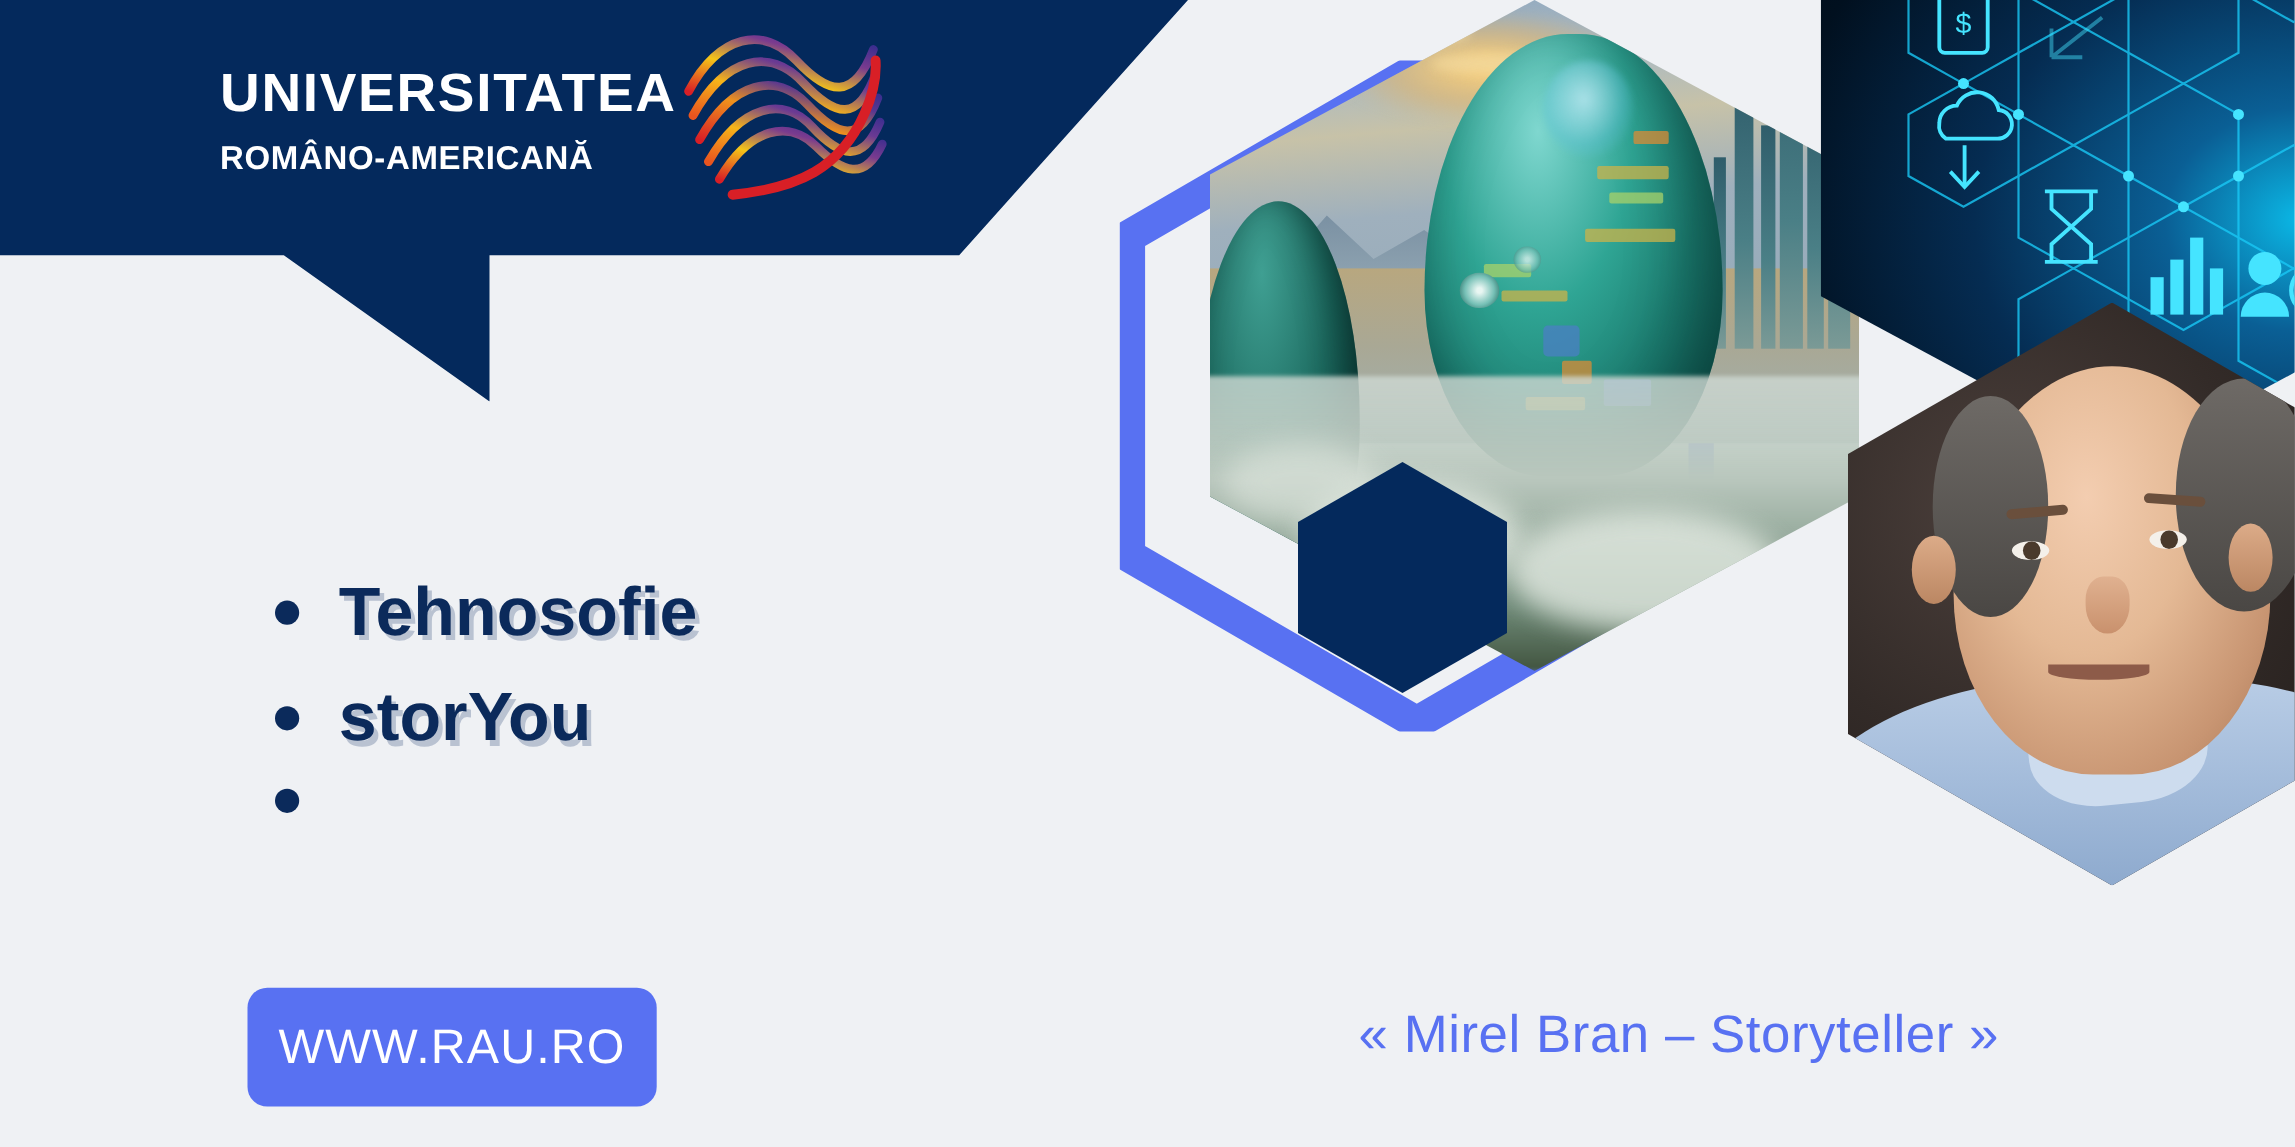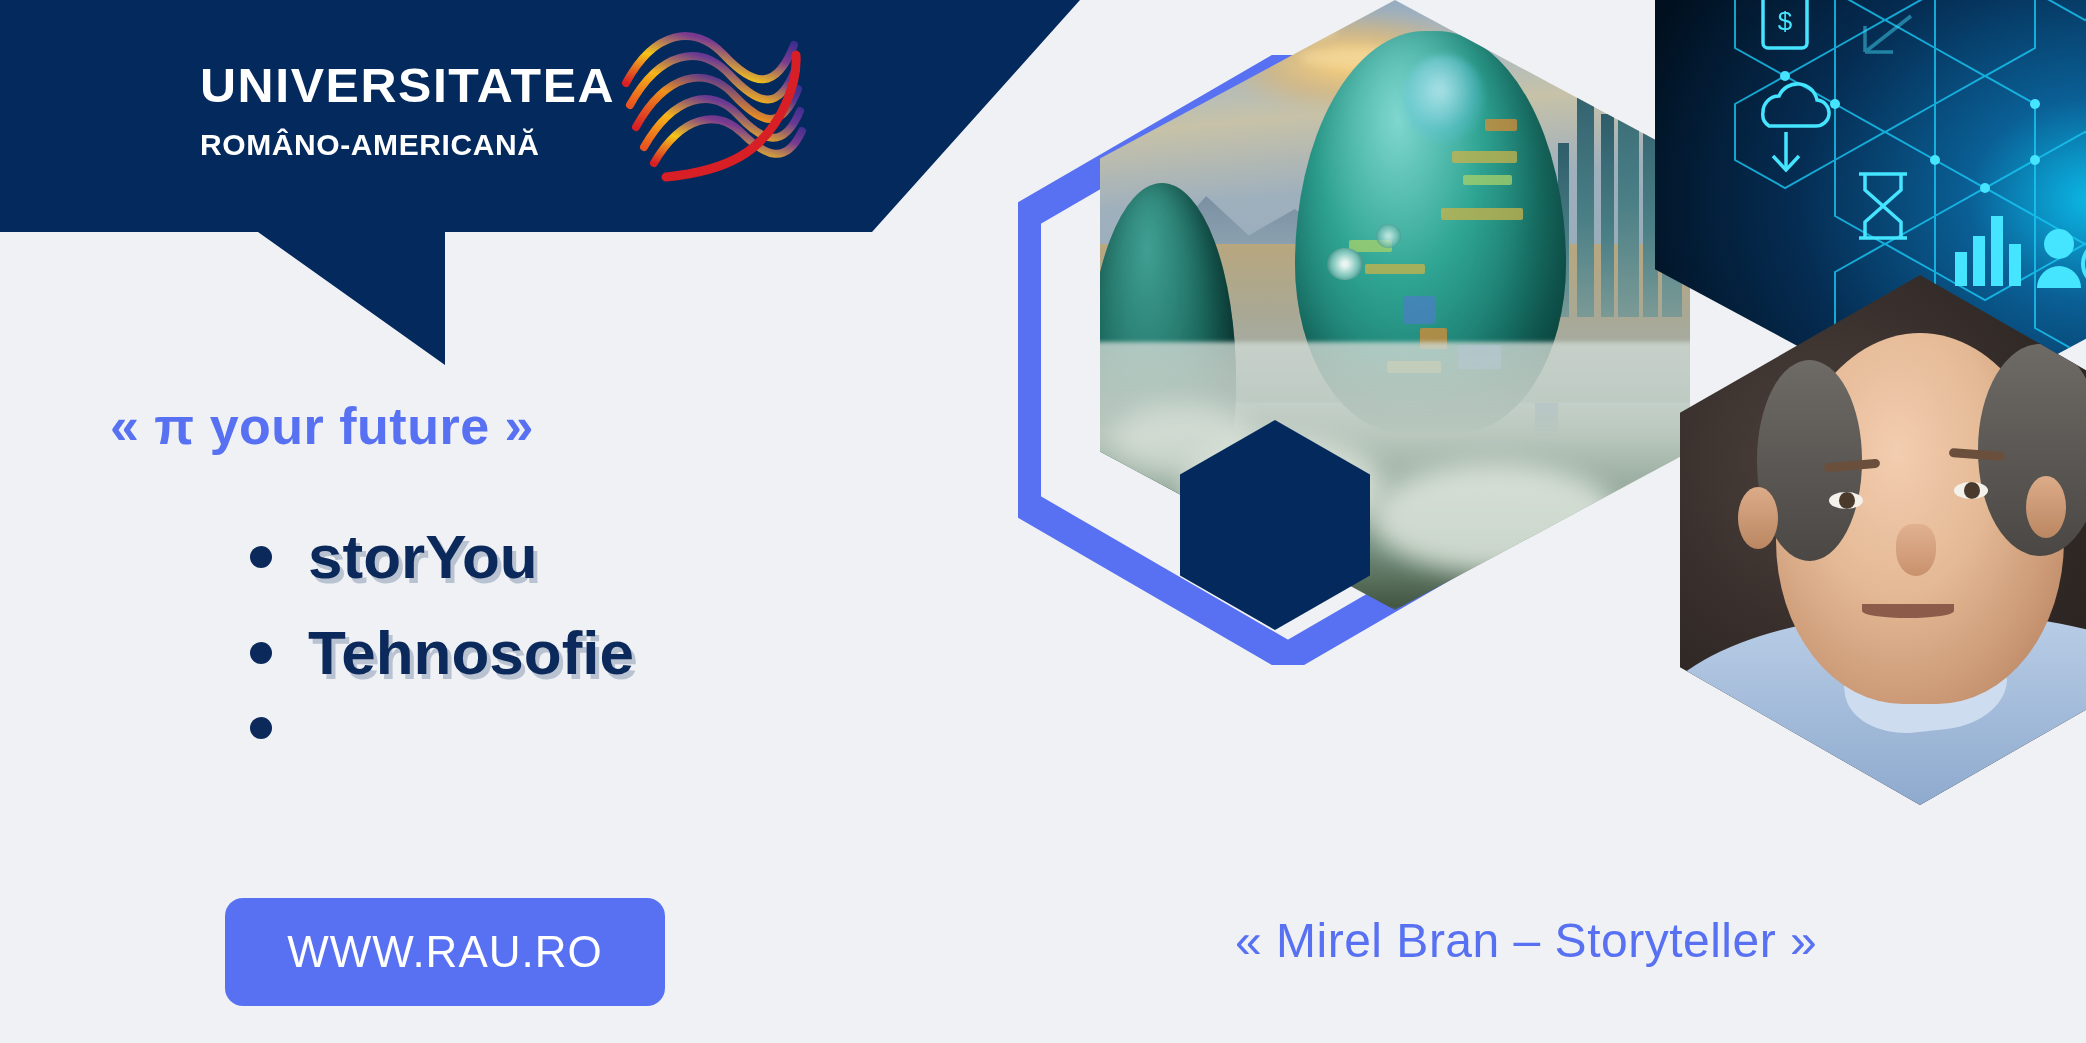--- a/index.html
+++ b/index.html
@@ -44,21 +44,21 @@
     width:22px;height:22px;border-radius:50%;
     background:#0b2a5b;margin-right:36px;flex:0 0 auto;
   }
   .bullet-label{
     font-size:62px;font-weight:800;color:#0b2a5b;line-height:1.02;
     text-shadow:4px 5px 0 rgba(140,155,180,.55);
     white-space:nowrap;
   }
   .cta{
     position:absolute;left:225px;top:898px;z-index:8;
-    width:440px;height:108px;border-radius:18px;background:#5871f2;
+    width:372px;height:108px;border-radius:18px;background:#5871f2;
     display:flex;align-items:center;justify-content:center;
     color:#ffffff;font-size:44px;letter-spacing:1px;font-weight:400;
     cursor:pointer;box-sizing:border-box;
   }
 
   
   .art{position:absolute;left:1000px;top:0;width:1086px;height:1043px;z-index:2;}
 
   .hex-outline{
     position:absolute;left:18px;top:55px;width:540px;height:610px;
@@ -368,30 +368,29 @@
         <path d="M18,78 C46,26 86,18 116,50 C146,82 168,86 186,40" stroke="url(#g1)" stroke-width="8"></path>
         <path d="M22,100 C52,46 92,38 122,70 C152,102 172,106 188,62" stroke="url(#g2)" stroke-width="8"></path>
         <path d="M28,122 C58,68 98,60 126,90 C154,120 174,126 190,84" stroke="url(#g3)" stroke-width="8"></path>
         <path d="M36,142 C66,90 104,82 130,110 C156,138 176,144 192,106" stroke="url(#g2)" stroke-width="8"></path>
         <path d="M46,158 C74,110 110,104 134,128 C158,152 178,160 194,126" stroke="url(#g1)" stroke-width="8"></path>
         <path d="M58,172 C118,166 156,148 178,98 C186,80 189,66 188,50" stroke="#d81f26" stroke-width="9"></path>
       </g>
     </svg>
   </div>
 
-  <div class="tagline">« π your future »</div>
 
   <div class="bullets">
     <div class="bullet-row">
       <div class="bullet-dot"></div>
-      <div class="bullet-label">storYou</div>
+      <div class="bullet-label">Tehnosofie</div>
     </div>
     <div class="bullet-row">
       <div class="bullet-dot"></div>
-      <div class="bullet-label">Tehnosofie</div>
+      <div class="bullet-label">storYou</div>
     </div>
     <div class="bullet-row">
       <div class="bullet-dot"></div>
     </div>
   </div>
 
   <div class="cta">WWW.RAU.RO</div>
 
 </div>
 

